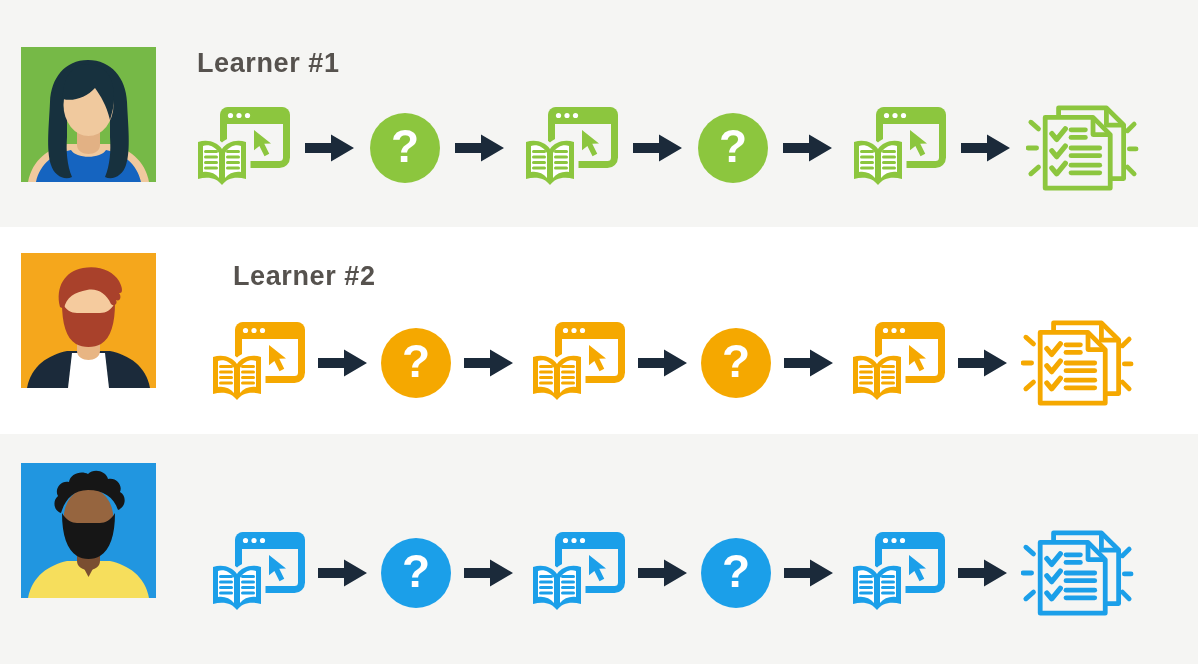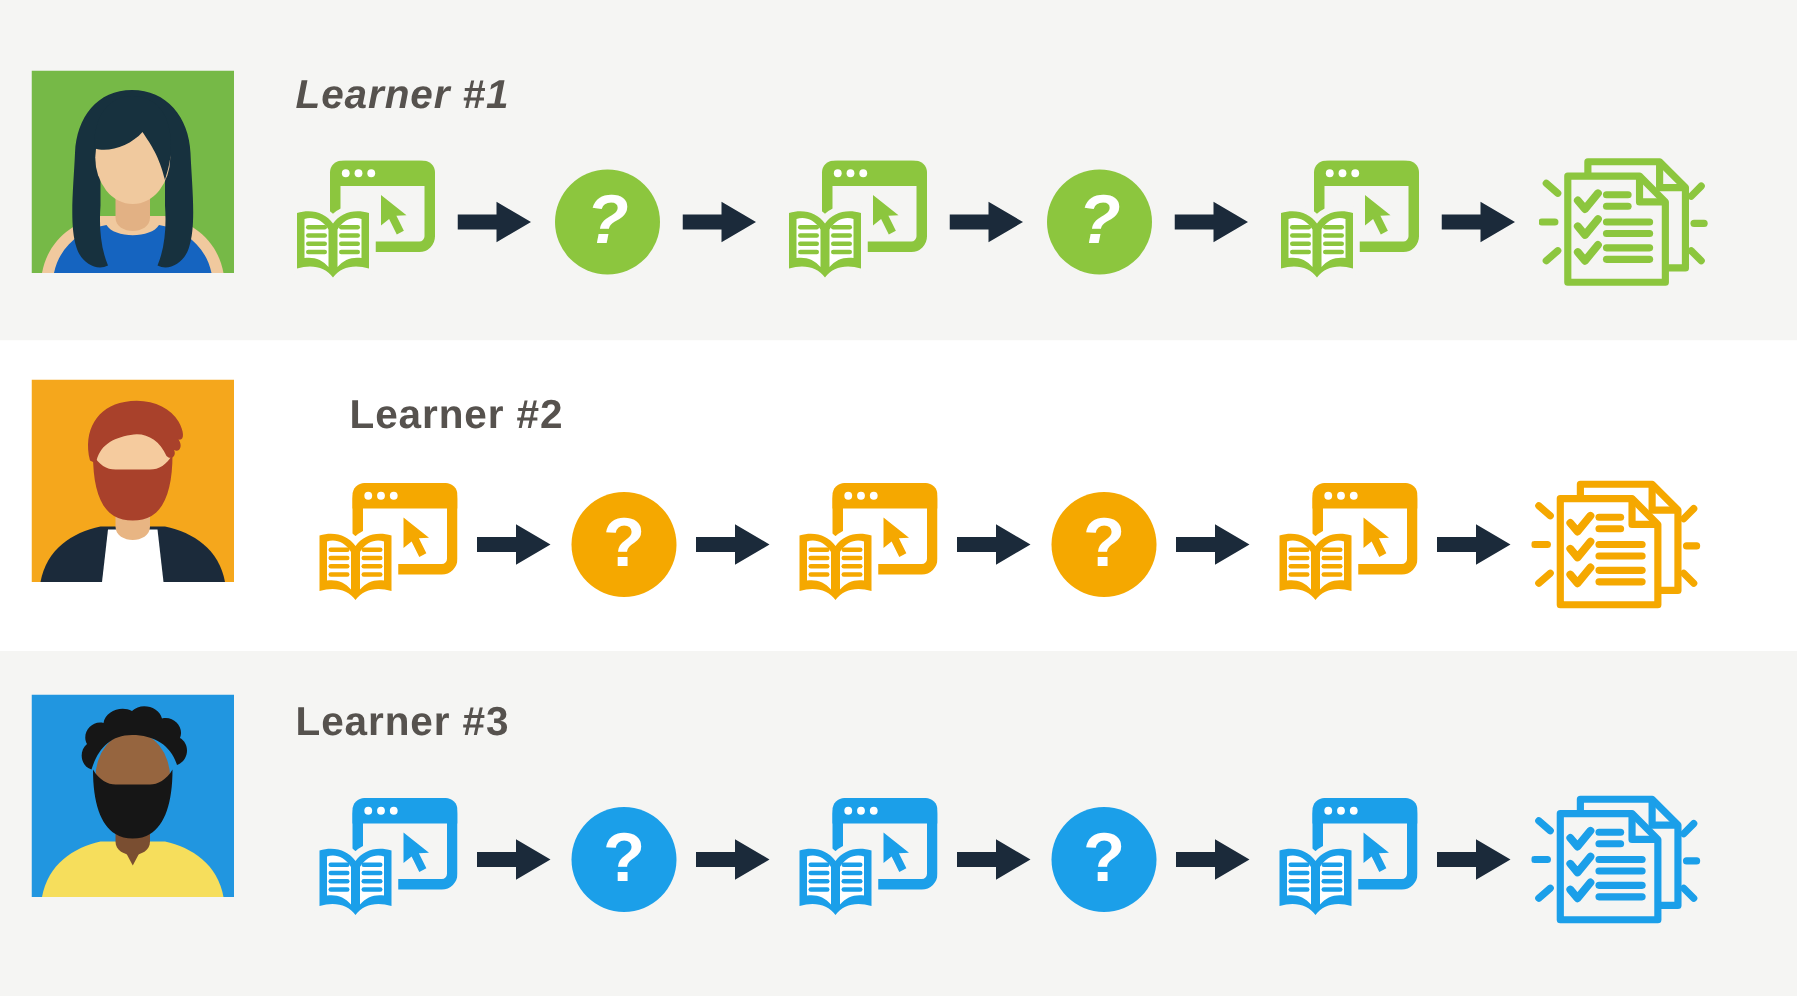--- a/index.html
+++ b/index.html
@@ -2,21 +2,21 @@
 <html><head>
 <meta charset="utf-8">
 <style>
   html,body{margin:0;padding:0;}
   body{
     width:1198px;height:664px;position:relative;overflow:hidden;
     font-family:"Liberation Sans",sans-serif;
     background:#fff;
   }
   .row{position:absolute;left:0;width:1198px;background:var(--bg);}
-  #row1{top:0;height:227px;font-style:italic;}
+  #row1{top:0;height:227px;}
   #row2{top:227px;height:207px;}
   #row3{top:434px;height:230px;}
 
   .avatar{position:absolute;left:21px;width:135px;height:135px;display:block;}
   #row1 .avatar{top:47px;}
   #row2 .avatar{top:26px;}
   #row3 .avatar{top:29px;}
 
   .label{
     position:absolute;left:197px;
@@ -348,21 +348,20 @@
   <section class="row" id="row3" style="--accent: #1B9FE9; --avatar-bg: #2196E0; --bg: #F5F5F3;">
     <svg class="avatar" viewBox="0 0 135 135" aria-hidden="true">
       <rect width="135" height="135" fill="var(--avatar-bg)"></rect>
       <path fill="#F6DE5C" d="M7 135 C11 113 28 102 46 98 L89 98 C107 102 124 113 128 135 Z"></path>
       <path fill="#7A4E31" d="M59 98 L67.5 114 L76 98 Z"></path>
       <path fill="#7A4E31" d="M56 76 H79 V98 C79 104 73 107 67.5 107 C62 107 56 104 56 98 Z"></path>
       <ellipse fill="#96653F" cx="67.5" cy="56" rx="25" ry="31"></ellipse>
       <path fill="#161616" d="M41 50 C41 72 46 87 56 93 C62 97 73 97 79 93 C89 87 94 72 94 50 C90 57 84 60 79 60 L56 60 C51 60 45 57 41 50 Z"></path>
       <path fill="#161616" d="M40 50 C33 48 31 38 37 33 C33 26 40 17 48 19 C49 11 60 7 67 11 C73 5 85 8 87 16 C95 14 102 22 99 29 C106 33 105 44 97 47 C93 34 82 27 67 27 C52 27 44 37 40 50 Z"></path>
     </svg>
-    <div class="label">Learner #3</div>
     <div class="flow">
   <svg class="icon-lesson" viewBox="0 0 98 82" width="98" height="82" aria-hidden="true">
     <rect x="31.5" y="3.5" width="63" height="54" rx="7" fill="none" stroke="currentColor" stroke-width="7"></rect>
     <path fill="currentColor" d="M36 0 H90 A8 8 0 0 1 98 8 V17 H28 V8 A8 8 0 0 1 36 0 Z"></path>
     <circle cx="38.5" cy="8.5" r="2.6" fill="#fff"></circle>
     <circle cx="47" cy="8.5" r="2.6" fill="#fff"></circle>
     <circle cx="55.5" cy="8.5" r="2.6" fill="#fff"></circle>
     <path fill="currentColor" transform="translate(62,23) scale(1.35)" d="M0 0 L0 15 L4 11.8 L7.8 19.5 L11.3 17.6 L7.6 10.2 L12.6 10 Z"></path>
     <g>
       <path d="M30 42 C25 35 16 32 6 35 L6 72 C16 69 25 71 30 78 C35 71 44 69 54 72 L54 35 C44 32 35 35 30 42 Z" fill="none" stroke="var(--bg)" stroke-width="9" stroke-linejoin="round"></path>

